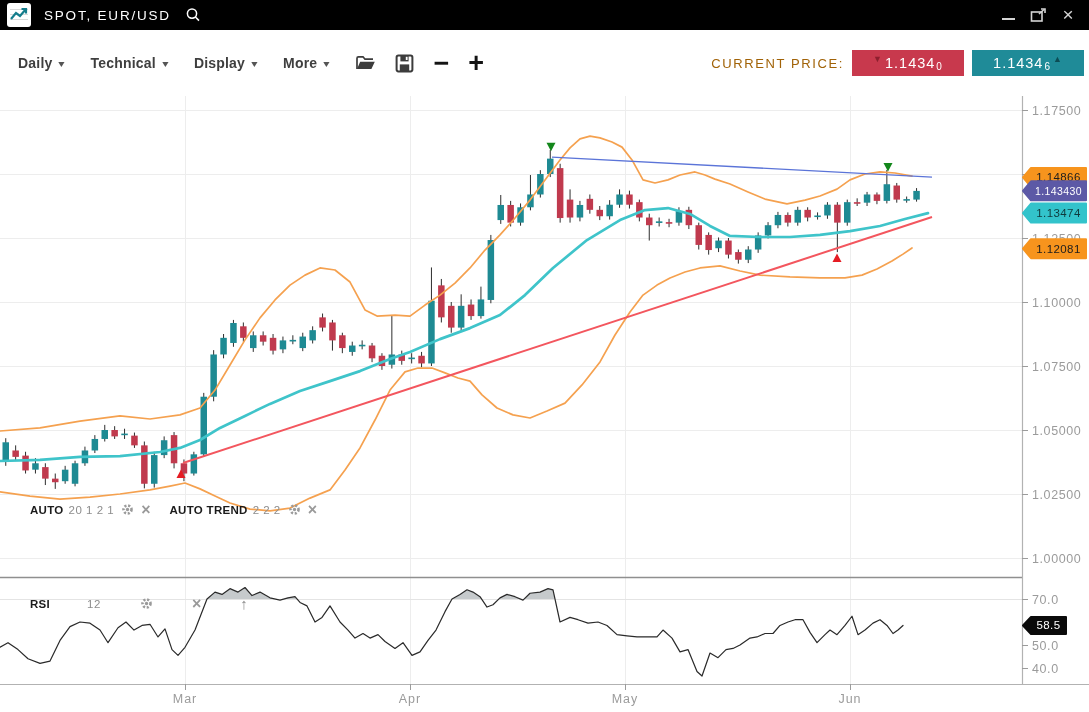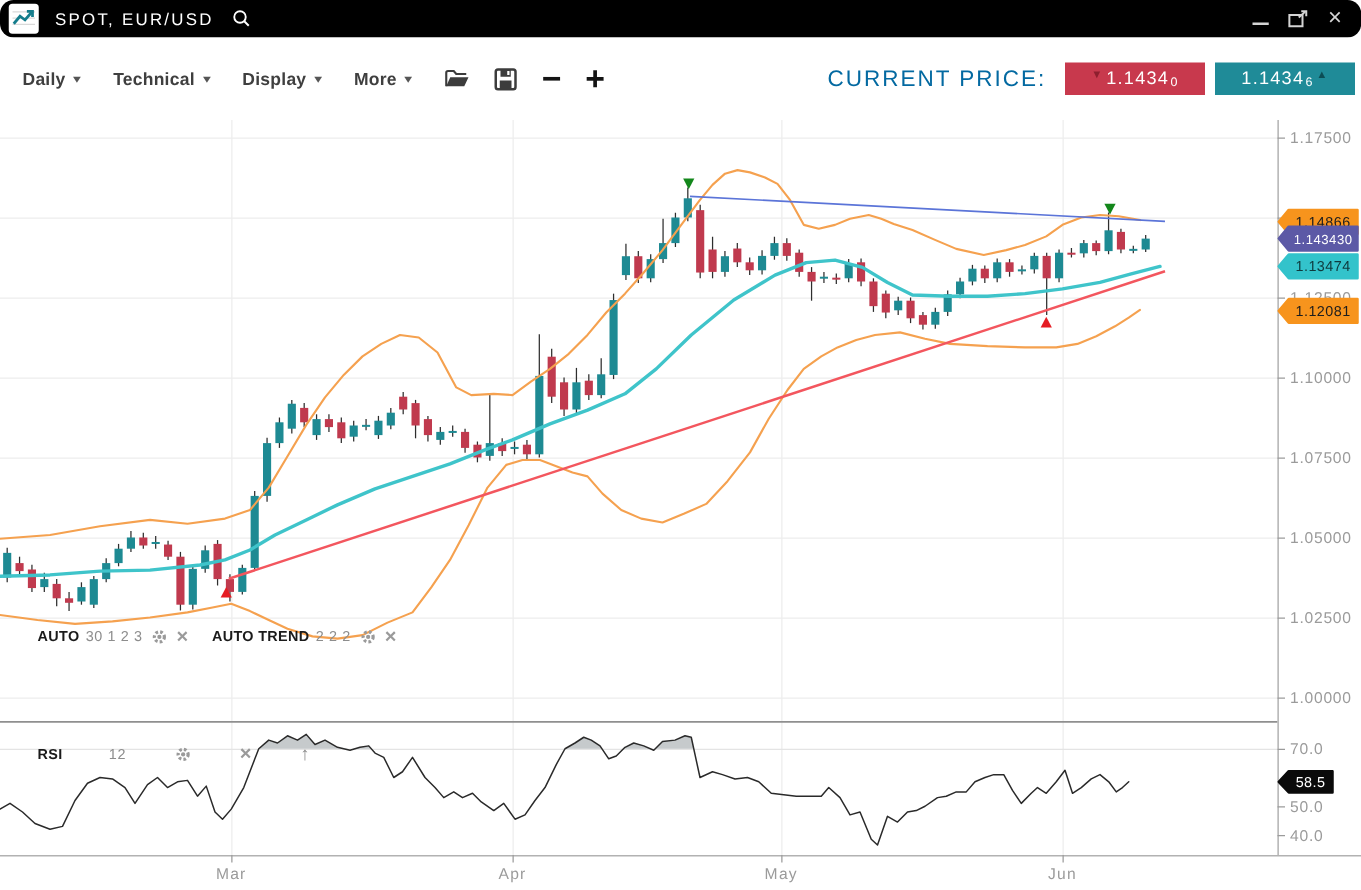--- a/index.html
+++ b/index.html
@@ -1,20 +1,20 @@
 <!DOCTYPE html>
 <html><head>
 <meta charset="utf-8">
 <style>
   html,body{margin:0;padding:0;background:#fff;}
   .app{position:relative;width:1089px;height:712px;overflow:hidden;background:#fff;
        font-family:"Liberation Sans",sans-serif;-webkit-font-smoothing:antialiased;}
   
   .titlebar{position:absolute;top:0;left:0;width:100%;height:30px;background:#000;
-            display:flex;align-items:center;z-index:5;border-radius:11px;}
+            display:flex;align-items:center;z-index:5;}
   .logo{width:24px;height:24px;background:#fff;border-radius:3px;margin-left:7px;
         position:relative;flex:none;}
   .logo .rule{position:absolute;left:3px;right:3px;height:1px;background:#d9d9d9;}
   .logo svg{position:absolute;left:0;top:0;}
   .win-title{color:#fff;font-size:13.5px;letter-spacing:1.8px;margin-left:13px;white-space:nowrap;}
   .search-btn{margin-left:13px;display:flex;align-items:center;cursor:pointer;}
   .tb-spacer{flex:1;}
   .winctl{display:flex;align-items:center;gap:12px;margin-right:12px;}
   .winctl .wbtn{color:#d4d4d4;cursor:pointer;display:flex;align-items:center;justify-content:center;
                 width:18px;height:18px;font-size:16px;}
@@ -23,21 +23,21 @@
   
   .toolbar{position:absolute;top:30px;left:0;width:100%;height:50px;background:#fff;
            display:flex;align-items:center;z-index:5;padding:8px;}
   .menu{display:flex;align-items:center;margin-left:10px;margin-right:16px;cursor:pointer;}
   .menu .mlabel{font-size:14px;font-weight:700;color:#3f3f3f;letter-spacing:.2px;}
   .menu .caret{font-size:10px;color:#555;margin-left:7px;transform:scaleX(1.25);}
   .tool-btn{margin-left:10px;margin-right:9px;cursor:pointer;display:flex;align-items:center;}
   .zoom-out-glyph{font-size:27px;font-weight:900;color:#141414;line-height:20px;}
   .zoom-in-glyph{font-size:27px;font-weight:900;color:#141414;line-height:20px;}
   .cp-wrap{margin-left:auto;display:flex;align-items:center;margin-right:5px;}
-  .cp-label{font-size:18px;color:#0369a1;letter-spacing:1.6px;margin-right:15px;}
+  .cp-label{font-size:13px;color:#a16207;letter-spacing:1.6px;margin-right:8px;}
   .price-pill{height:26px;min-width:100px;display:flex;align-items:center;justify-content:center;
               color:#fff;font-size:14.5px;letter-spacing:1px;margin-right:8px;position:relative;padding:0 6px;}
   .price-pill .sub{font-size:10px;position:relative;top:3px;margin-left:1px;}
   .price-pill .dir{font-size:9px;position:relative;top:-4px;}
   
   .chart-svg{position:absolute;top:80px;left:0;z-index:1;}
   .ind-row{position:absolute;z-index:3;display:flex;align-items:center;font-size:11.5px;color:#8d8d8d;}
   .ind-name{font-weight:700;color:#1b1b1b;letter-spacing:.3px;margin-right:5px;}
   .ind-params{color:#8d8d8d;letter-spacing:.5px;margin-right:7px;}
   .ind-icon{margin-right:7px;display:flex;align-items:center;cursor:pointer;}
@@ -422,21 +422,21 @@
         <text x="1058.5" y="217.0655999999999" fill="#0f3a3d" font-size="11.5" text-anchor="middle" letter-spacing="0.4" font-family="&quot;Liberation Sans&quot;,sans-serif" font-weight="400">1.13474</text>
         <polygon points="1023,248.7263999999999 1031,239.2263999999999 1086,239.2263999999999 1086,258.2263999999999 1031,258.2263999999999" fill="#f7941d" stroke-linejoin="round" stroke="#f7941d" stroke-width="2"></polygon>
         <text x="1058.5" y="252.7263999999999" fill="#1d1d1d" font-size="11.5" text-anchor="middle" letter-spacing="0.4" font-family="&quot;Liberation Sans&quot;,sans-serif" font-weight="400">1.12081</text>
         <polygon points="1023,625.45 1031,616.95 1066,616.95 1066,633.95 1031,633.95" fill="#0a0a0a" stroke-linejoin="round" stroke="#0a0a0a" stroke-width="2"></polygon>
         <text x="1048.5" y="629.45" fill="#ffffff" font-size="11.5" text-anchor="middle" letter-spacing="0.4" font-family="&quot;Liberation Sans&quot;,sans-serif" font-weight="400">58.5</text>
       </g>
     </svg>
 
   <div class="ind-row" style="left:30px;top:503px;">
     <span class="ind-name">AUTO</span>
-    <span class="ind-params">30 1 2 3</span>
+    <span class="ind-params">20 1 2 1</span>
     <span class="ind-icon">
       <svg width="13" height="13" viewBox="0 0 13 13">
         <circle cx="6.5" cy="6.5" r="4" fill="none" stroke="#9a9a9a" stroke-width="2.6" stroke-dasharray="2.1 1.7"></circle>
         <circle cx="6.5" cy="6.5" r="1.7" fill="#9a9a9a"></circle>
       </svg>
     </span>
     <span class="ind-icon">
         <span class="x-glyph">×</span>
       </span>
     <span class="ind-gap"></span>

